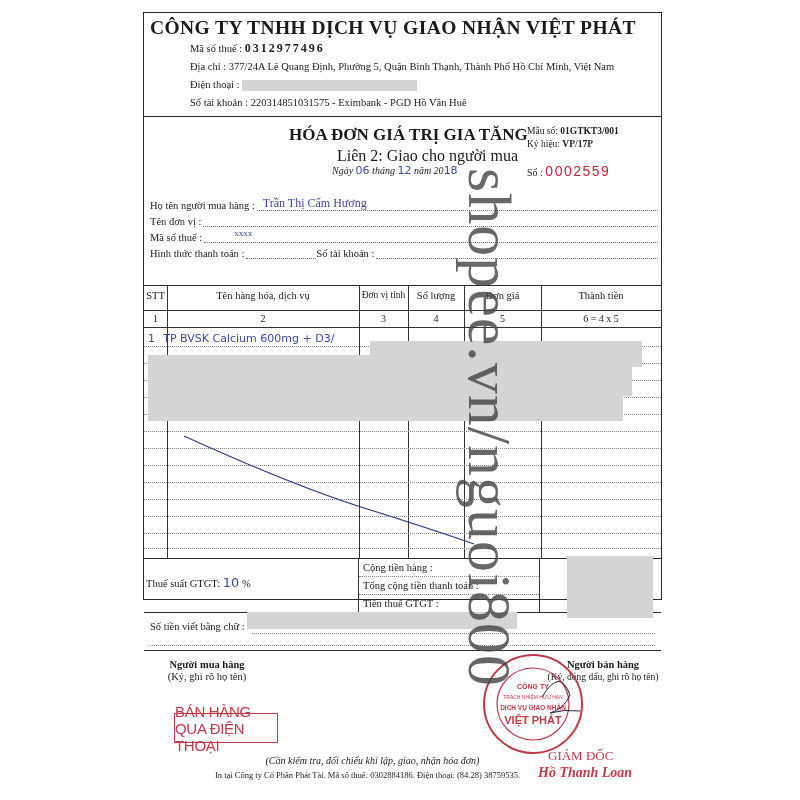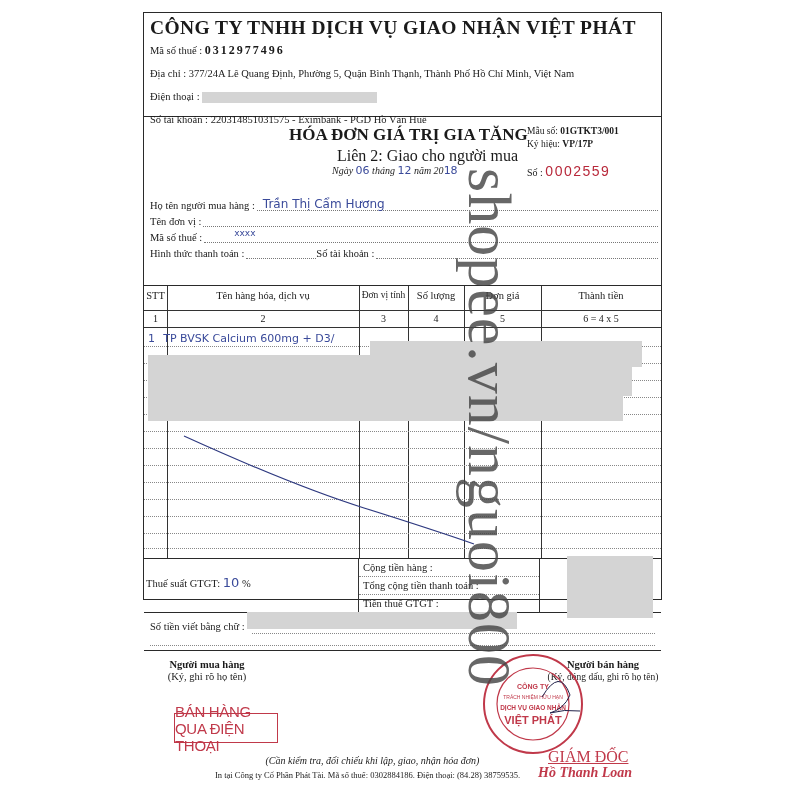--- a/index.html
+++ b/index.html
@@ -4,40 +4,40 @@
 <style>
   * { box-sizing: border-box; margin: 0; padding: 0; }
   html, body { width: 800px; height: 800px; background: #ffffff; overflow: hidden; }
   body { position: relative; font-family: "Liberation Serif", serif; color: #1a1a1a; }
 
   .invoice { position: absolute; left: 143px; top: 12px; width: 519px; height: 588px; border: 1.5px solid #2a2a2a; background: #fff; }
 
   
   .company { position: absolute; left: 0; top: 0; width: 100%; height: 104px; border-bottom: 1.5px solid #2a2a2a; padding: 4px 0 0 6px; }
   .company-name { font-size: 19.5px; font-weight: bold; letter-spacing: 0.4px; white-space: nowrap; }
-  .company-line { font-size: 10.5px; line-height: 23px; white-space: nowrap; }
+  .company-line { font-size: 10.5px; line-height: 18px; white-space: nowrap; margin-left: 40px; }
   .company-line b { font-size: 12px; letter-spacing: 2px; font-weight: bold; }
   .redact { background: #d4d4d4; display: inline-block; }
 
   
   .title-block { position: absolute; left: 0; top: 104px; width: 100%; height: 76px; }
   .title { position: absolute; left: 145px; top: 8px; font-size: 17px; font-weight: bold; white-space: nowrap; }
   .copy { position: absolute; left: 193px; top: 30px; font-size: 16px; white-space: nowrap; }
   .date { position: absolute; left: 188px; top: 47px; font-size: 10px; font-style: italic; white-space: nowrap; }
   .hand { font-family: "DejaVu Sans", sans-serif; color: #3a4a9a; font-style: normal; font-size: 11px; }
   .meta { position: absolute; left: 383px; top: 8px; font-size: 9.5px; line-height: 13px; white-space: nowrap; }
   .meta b { font-weight: bold; }
   .serial { position: absolute; left: 383px; top: 46px; font-size: 10px; white-space: nowrap; }
   .serial-num { font-family: "Liberation Sans", sans-serif; color: #b8283a; font-size: 14px; letter-spacing: 1.5px; }
 
   
   .buyer { position: absolute; left: 6px; top: 182px; width: 508px; }
   .brow { display: flex; align-items: flex-end; font-size: 10.5px; height: 16px; white-space: nowrap; }
   .brow .dots { flex: 1; border-bottom: 1px dotted #777; height: 12px; position: relative; margin-left: 2px; }
-  .brow .dots .hand { position: absolute; bottom: -1px; font-size: 12px; }
+  .brow .dots .hand { position: absolute; bottom: -1px; font-size: 12px; font-family: Liberation Serif, serif; }
 
   
   .table { position: absolute; left: 0; top: 272px; width: 100%; height: 274px; border-top: 1.5px solid #2a2a2a; border-bottom: 1.5px solid #2a2a2a; }
   .col-line { position: absolute; top: 0; bottom: 0; border-left: 1px solid #333; }
   .th { position: absolute; top: 4px; font-size: 10.5px; text-align: center; white-space: nowrap; }
   .idx { position: absolute; top: 27px; font-size: 10px; text-align: center; }
   .hline { position: absolute; left: 0; right: 0; border-top: 1px solid #333; }
   .dline { position: absolute; left: 0; right: 0; border-top: 1px dotted #888; }
   .item-text { position: absolute; left: 4px; top: 46px; font-size: 11px; white-space: nowrap; }
   .diag { position: absolute; left: 0; top: 0; }
@@ -52,21 +52,21 @@
   .words-label { position: absolute; left: 6px; top: 8px; font-size: 10.5px; white-space: nowrap; }
   .words-dots1 { position: absolute; left: 108px; right: 6px; top: 20px; border-bottom: 1px dotted #888; }
   .words-dots2 { position: absolute; left: 6px; right: 6px; top: 32px; border-bottom: 1px dotted #888; }
 
   
   .sig { position: absolute; font-size: 10.5px; text-align: center; white-space: nowrap; line-height: 12px; }
   .sig b { font-weight: bold; }
   .phone-stamp { position: absolute; left: 30px; top: 700px; width: 104px; height: 30px; border: 1.5px solid #c0394a; color: #c0394a; font-family: "Liberation Sans", sans-serif; font-size: 15px; display: flex; align-items: center; justify-content: center; letter-spacing: -0.3px; }
   .footer1 { position: absolute; left: 0; width: 100%; top: 742px; text-align: center; font-size: 10px; font-style: italic; padding-right: 60px; }
   .footer2 { position: absolute; left: 0; width: 100%; top: 757px; text-align: center; font-size: 8.5px; padding-right: 70px; }
-  .director { position: absolute; left: 404px; top: 735px; color: #c0394a; font-size: 16px; white-space: nowrap; text-decoration: underline; }
+  .director { position: absolute; left: 404px; top: 735px; color: #c0394a; font-size: 13px; white-space: nowrap; }
   .director-name { position: absolute; left: 394px; top: 752px; color: #c0394a; font-size: 14px; font-style: italic; font-weight: bold; white-space: nowrap; }
   .seal { position: absolute; left: 338px; top: 640px; width: 102px; height: 102px; }
 
   .redact-box { position: absolute; background: #d4d4d4; }
 
   .watermark { position: absolute; left: 525px; top: 168px; transform-origin: 0 0; transform: rotate(90deg); font-family: "Liberation Serif", serif; font-size: 62px; color: rgba(70,70,70,0.82); white-space: nowrap; letter-spacing: 1px; }
 </style>
 </head>
 <body>
 

